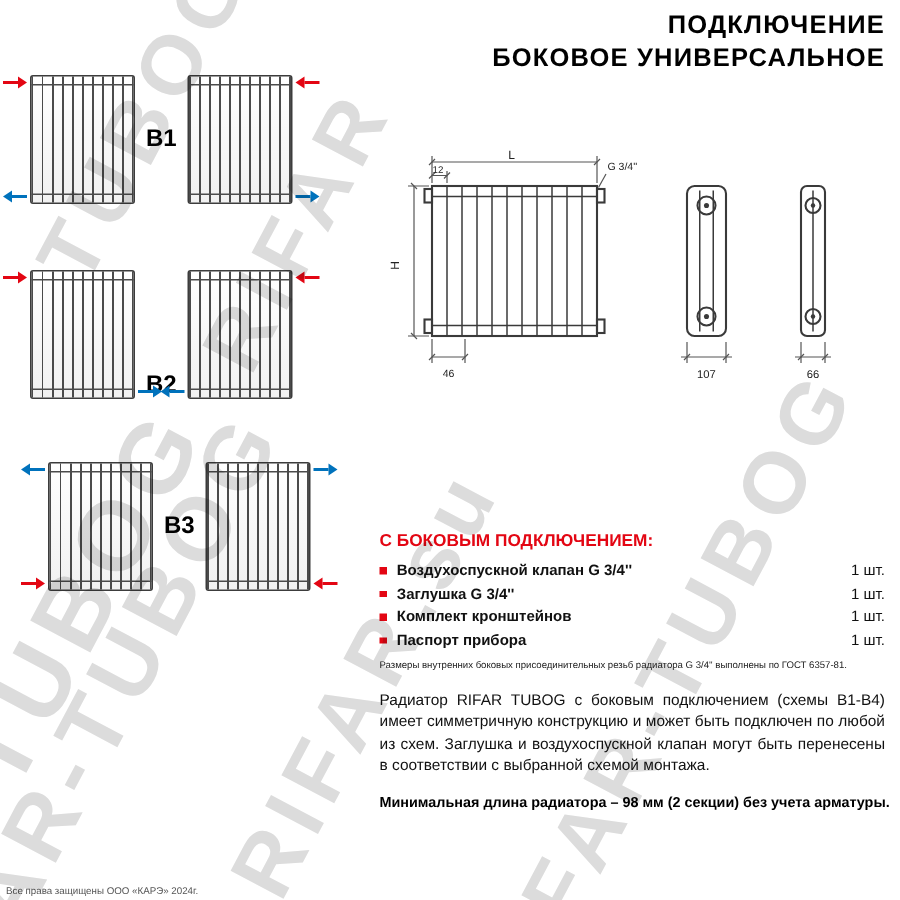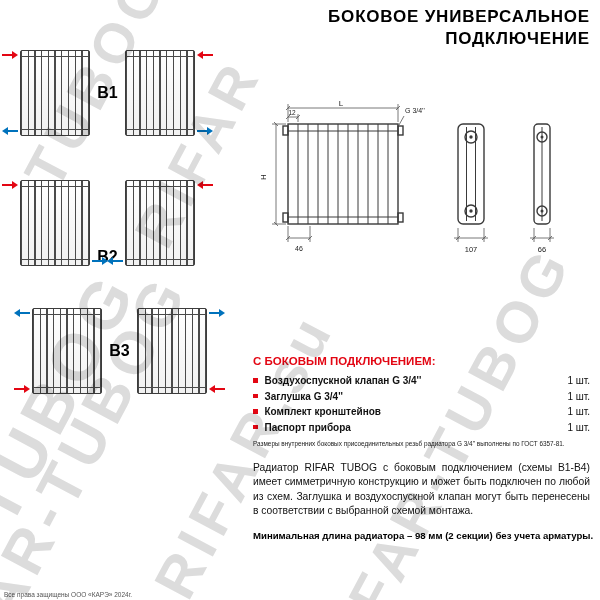--- a/index.html
+++ b/index.html
@@ -57,22 +57,22 @@
   .paragraph{margin-top:14px;font-size:10.3px;line-height:14.5px;text-align:justify;color:#111;}
   .minlen{margin-top:11px;font-size:9.6px;font-weight:bold;white-space:nowrap;color:#000;}
   .footer{position:absolute;left:4px;bottom:2px;font-size:6.5px;color:#555;z-index:2;}
 </style>
 </head>
 <body>
 
 <div class="page">
 
   <div class="title">
+    <div>ПОДКЛЮЧЕНИЕ</div>
     <div>БОКОВОЕ УНИВЕРСАЛЬНОЕ</div>
-    <div>ПОДКЛЮЧЕНИЕ</div>
   </div>
 
   <div class="scheme-row" style="top:50px;">
     <div class="rad-wrap">
       <div class="radiator"></div>
       <span class="arr right sup pos-tl"></span>
       <span class="arr left ret pos-bl"></span>
     </div>
     <div class="scheme-label">В1</div>
     <div class="rad-wrap">

